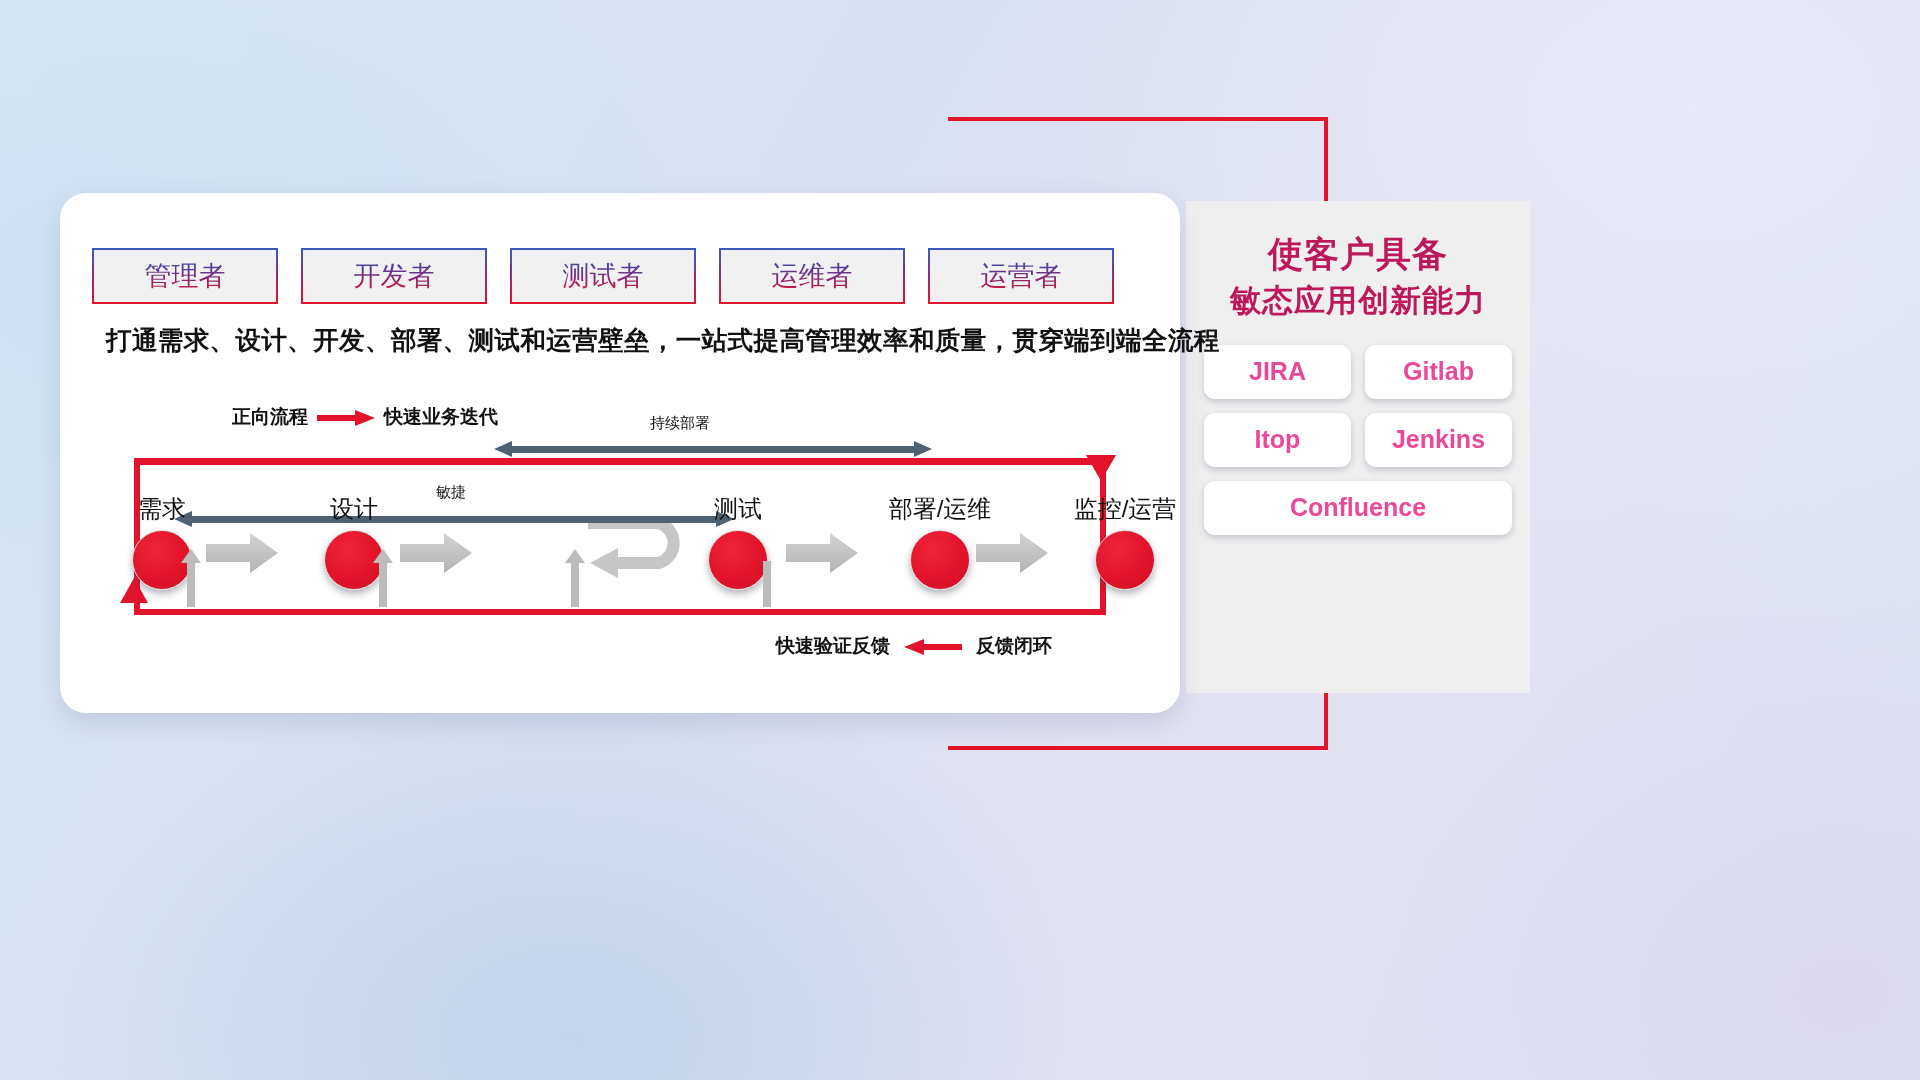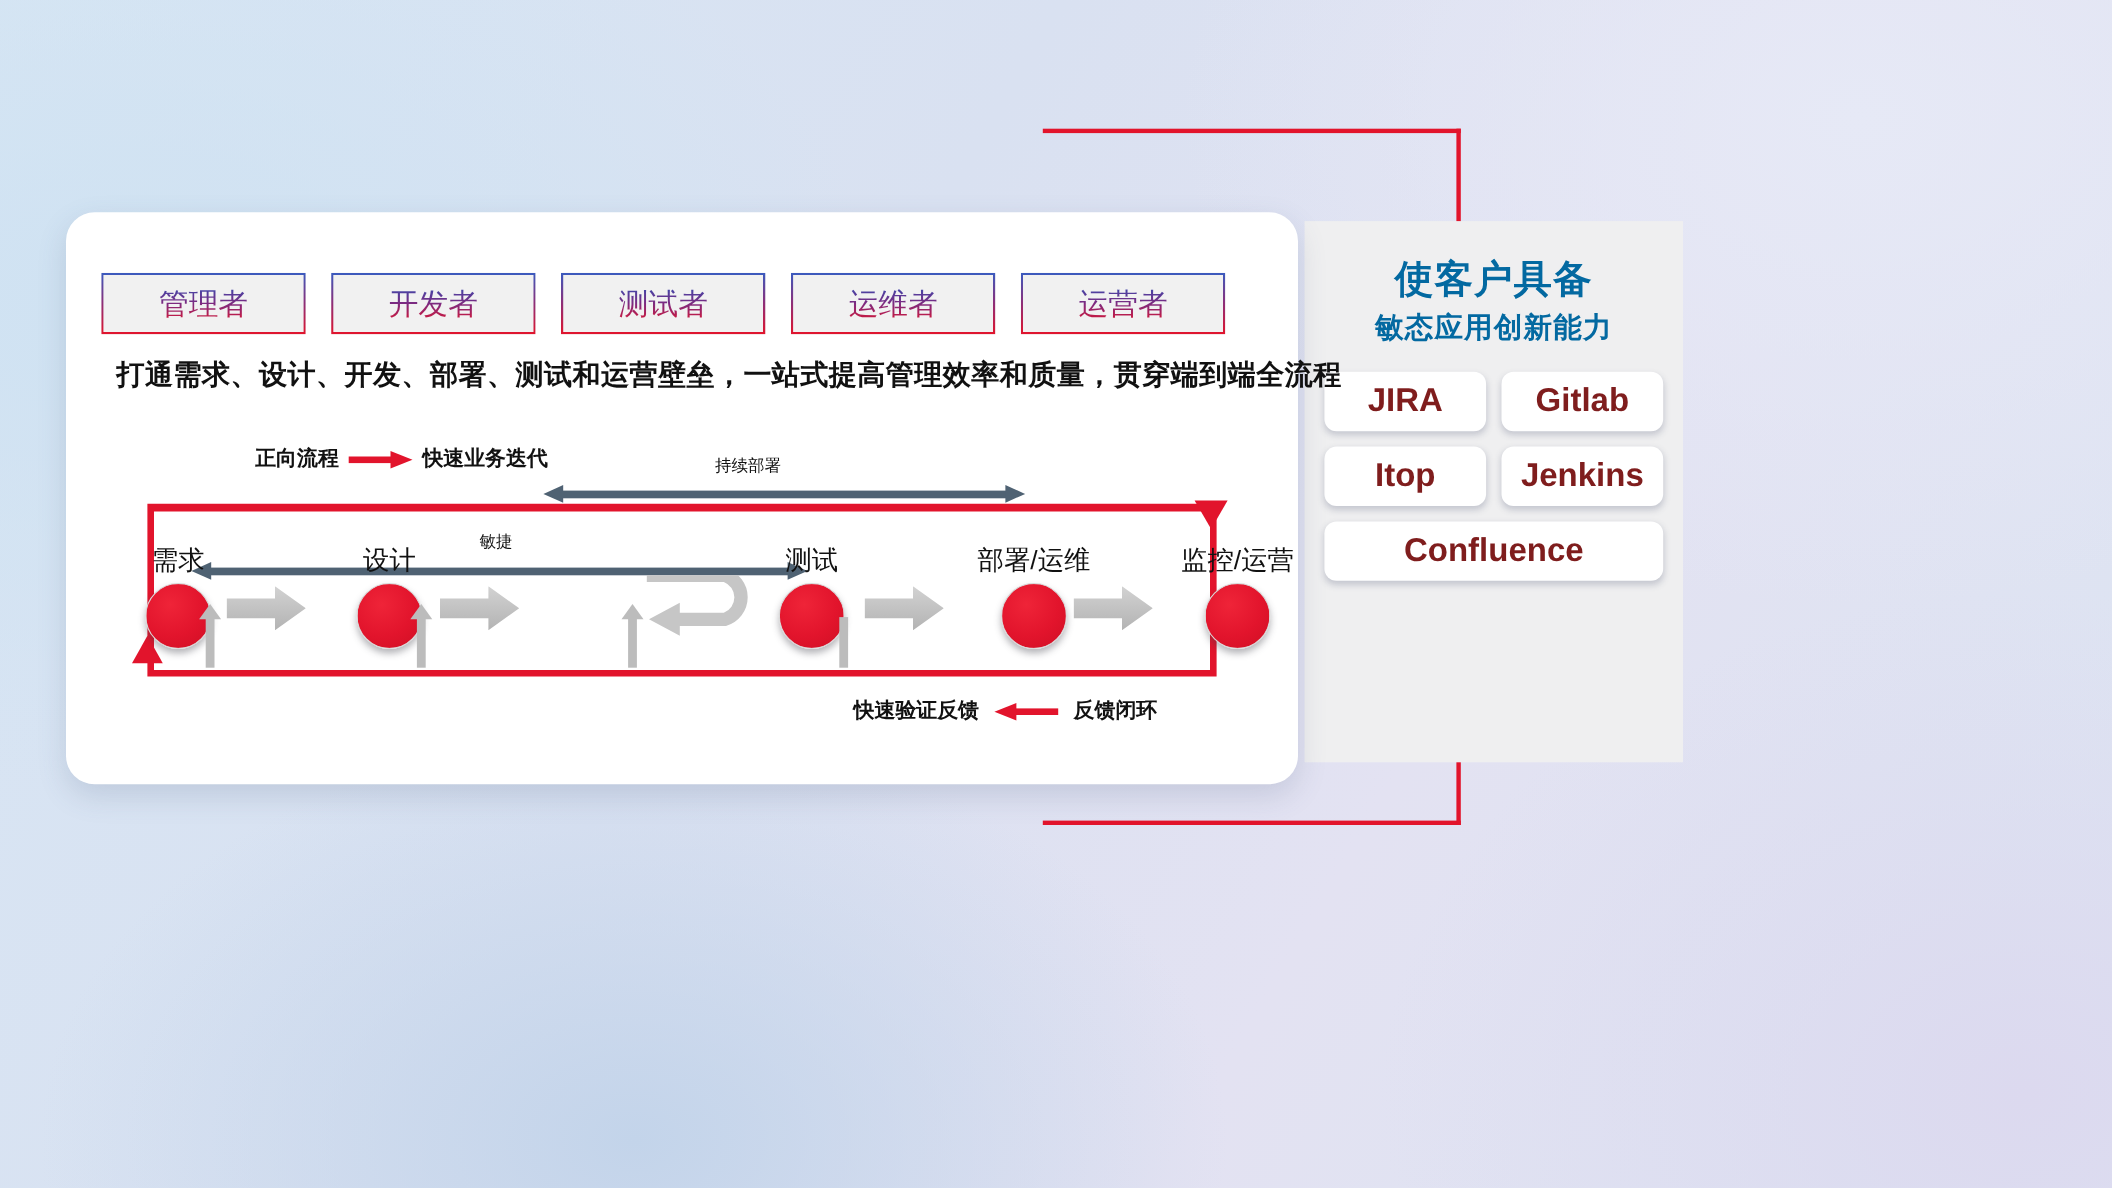--- a/index.html
+++ b/index.html
@@ -27,31 +27,31 @@
   }
 
   
   #right-panel{
     position:absolute;left:1186px;top:201px;width:344px;height:492px;
     background:#efeff0;
     box-sizing:border-box;
     padding:28px 18px 0 18px;
   }
   .panel-title{
-    color:#0369a1;font-weight:700;text-align:center;
+    color:#be185d;font-weight:700;text-align:center;
     font-size:35px;line-height:1.42;letter-spacing:1px;
   }
-  .panel-title .l2{font-size:26px;}
+  .panel-title .l2{font-size:31px;}
   .tool-grid{
     margin-top:22px;display:flex;flex-wrap:wrap;gap:14px 14px;justify-content:center;
   }
   .tool-pill{
     height:54px;border-radius:11px;background:#ffffff;
     display:flex;align-items:center;justify-content:center;
-    font-weight:700;font-size:30px;color:#7f1d1d;
+    font-weight:700;font-size:25px;color:#ec4899;
     box-shadow:0 3px 6px rgba(70,80,110,.25);
     flex:0 0 calc(50% - 7px);
   }
   .tool-pill.wide{flex:0 0 100%;}
 
   
   #card{
     position:absolute;left:60px;top:193px;width:1120px;height:520px;
     background:#ffffff;border-radius:26px;
     box-shadow:0 10px 26px rgba(80,95,125,.18);

